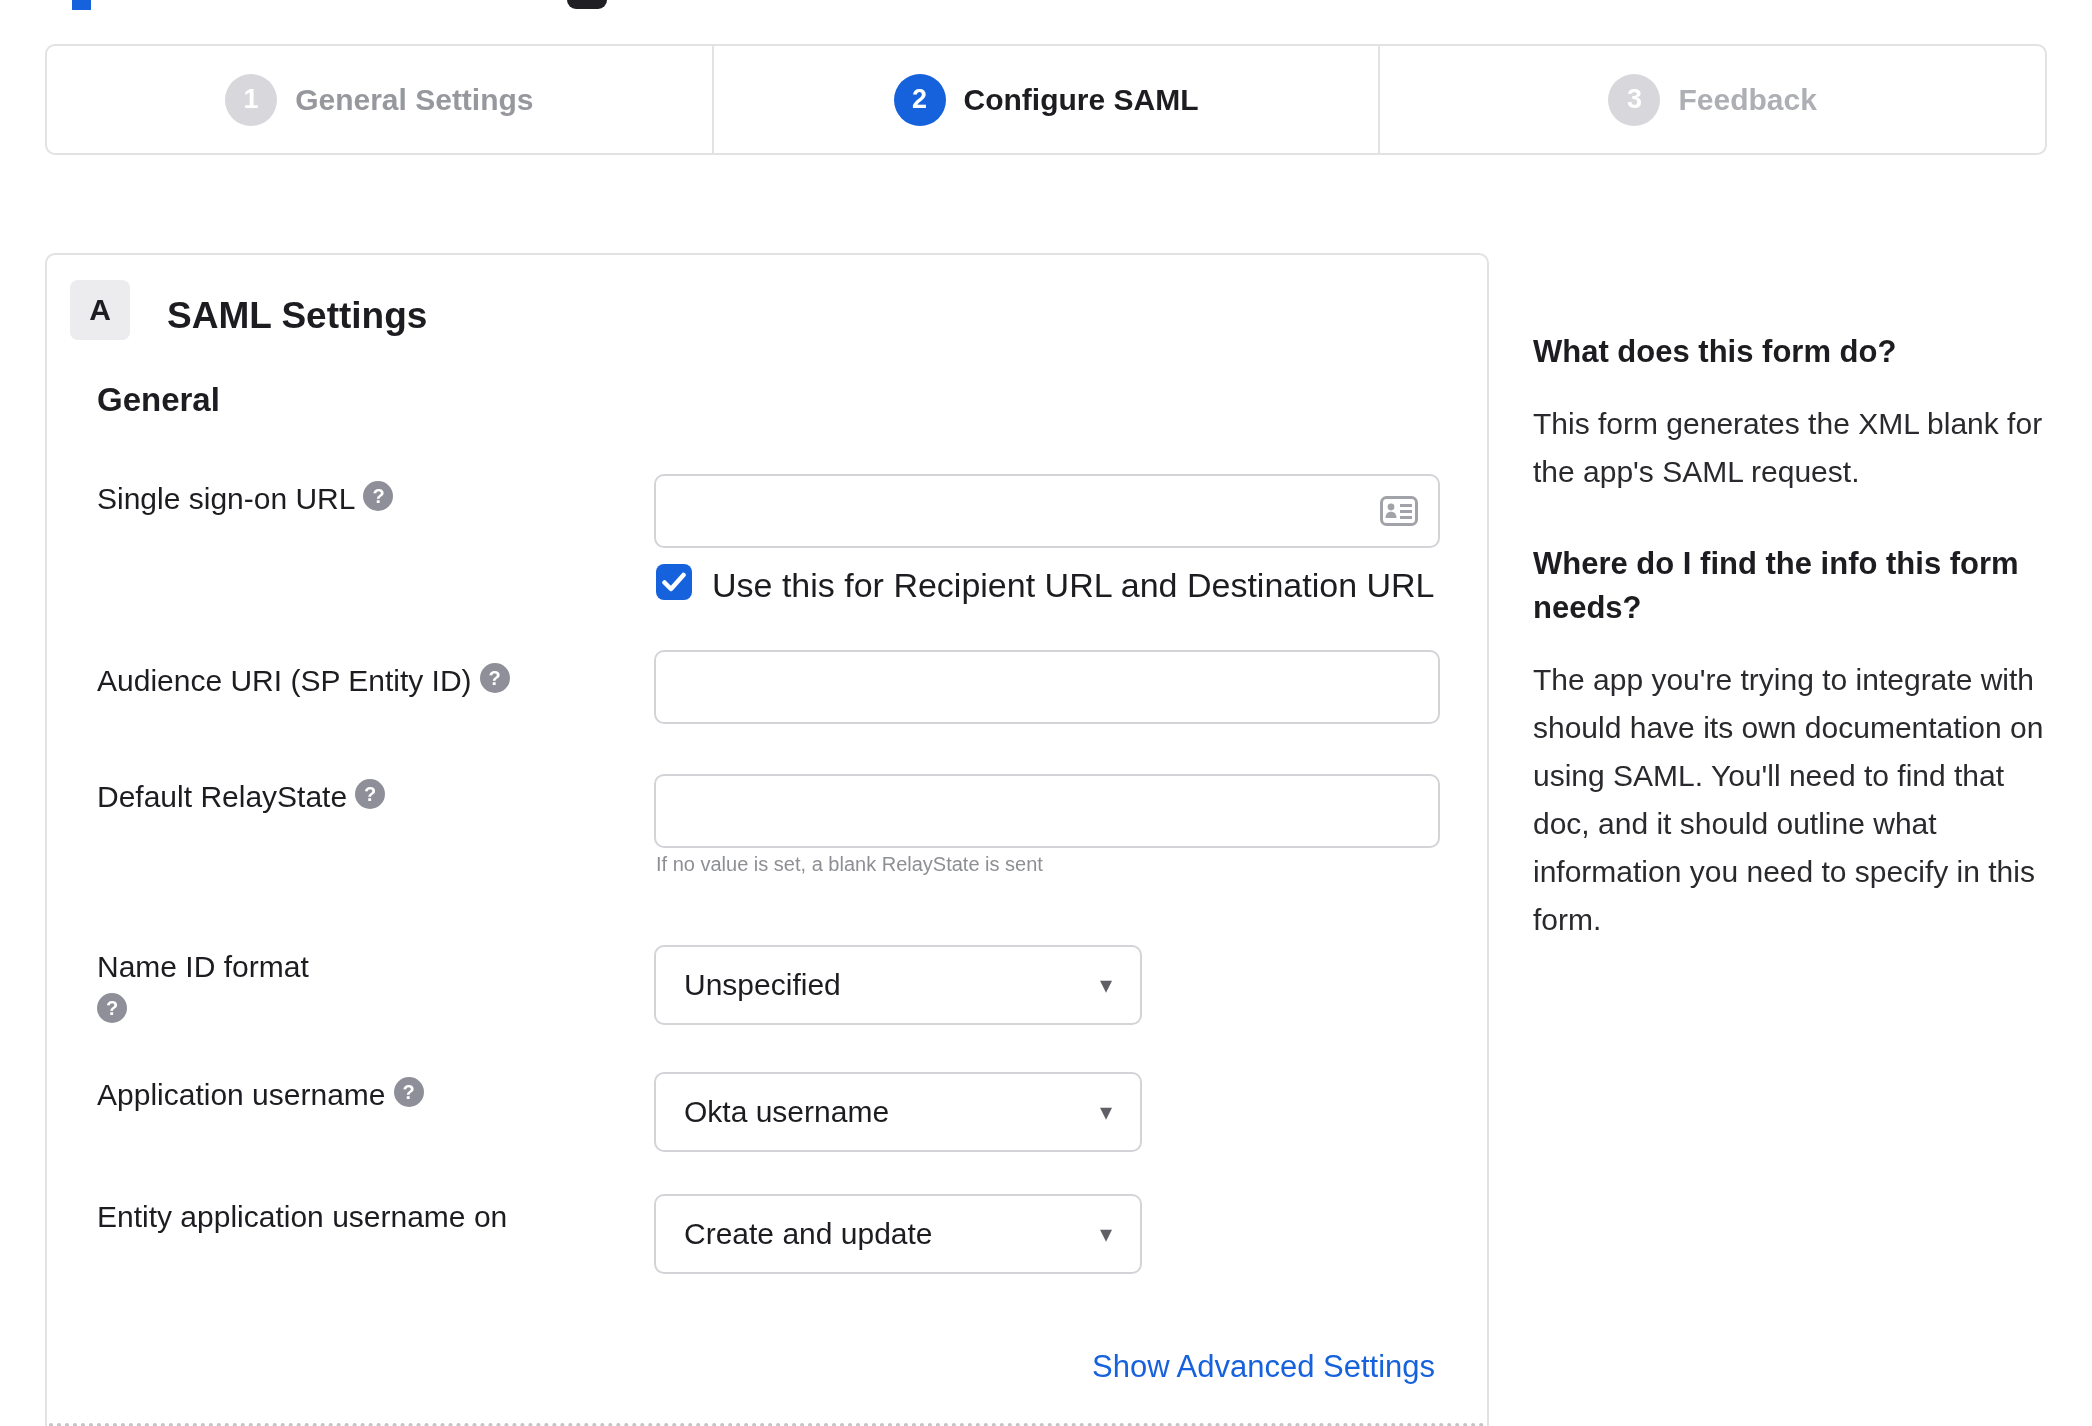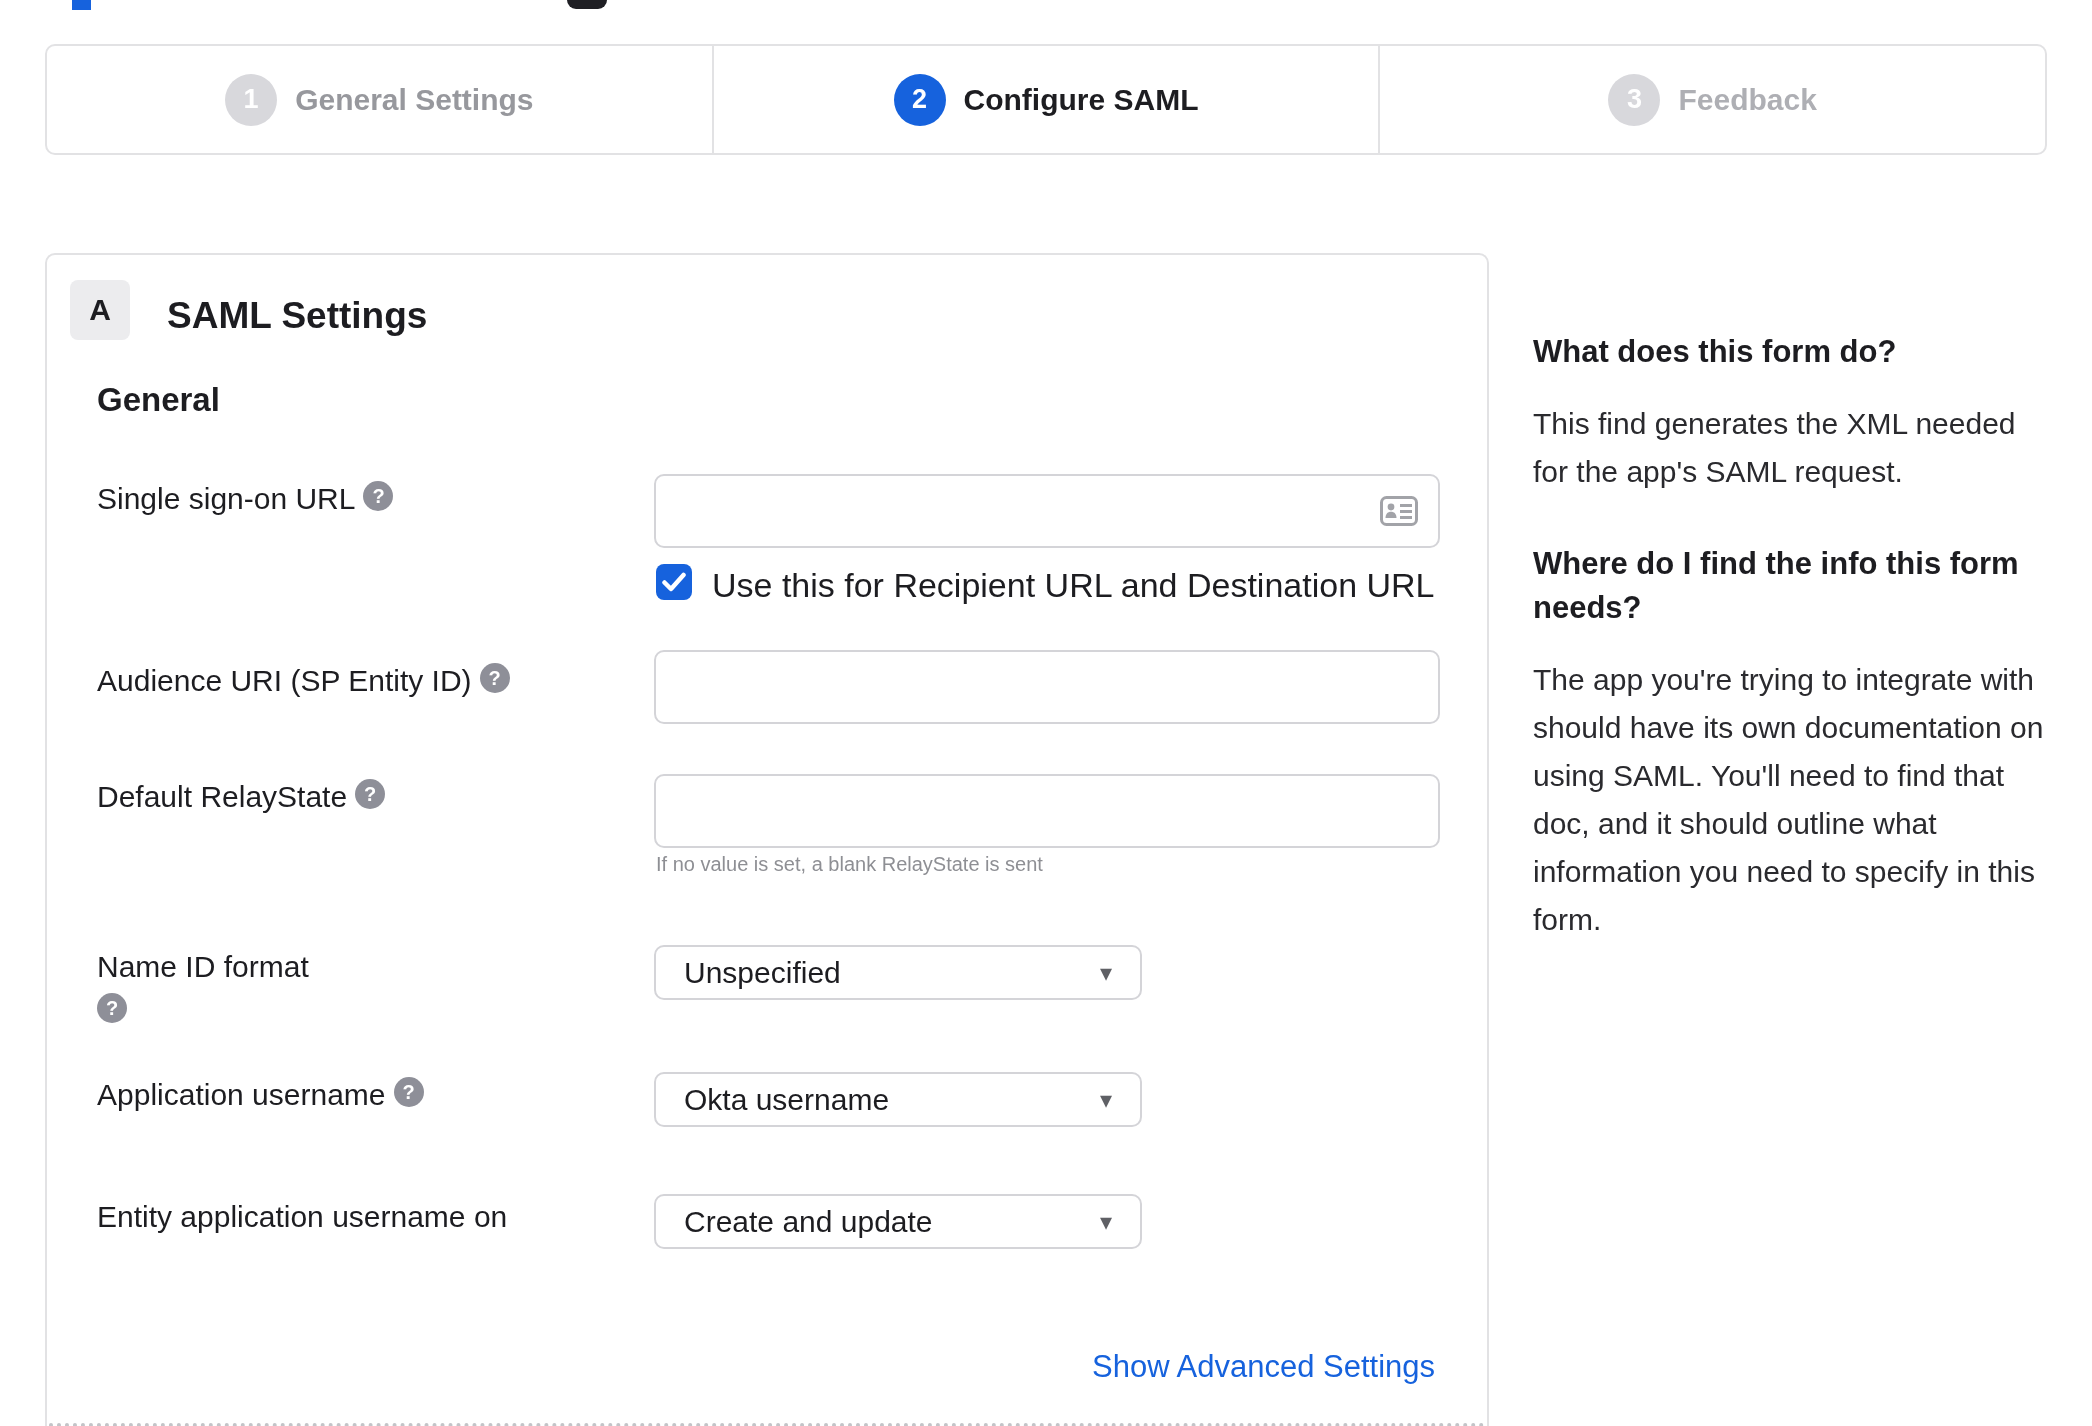--- a/index.html
+++ b/index.html
@@ -69,21 +69,21 @@
   .checkbox {
     position:absolute; left:609px; top:309px; width:36px; height:36px;
     background:#1662dd; border-radius:8px; display:flex; align-items:center;
     justify-content:center; cursor:pointer;
   }
   .checkbox-label { position:absolute; left:665px; top:311px; font-size:34px; }
 
   .hint { position:absolute; left:609px; font-size:20px; color:#8e8f94; }
 
   .select {
-    position:absolute; left:607px; width:488px; height:55px;
+    position:absolute; left:607px; width:488px; height:80px;
     border:2px solid #d4d4d8; border-radius:10px; background:#fff;
     display:flex; align-items:center; justify-content:space-between;
     padding:0 28px; font-size:30px; cursor:pointer;
   }
   .caret { color:#5f6065; font-size:24px; line-height:1; }
 
   .advanced-link {
     position:absolute; right:52px; top:1094px; color:#1662dd;
     font-size:31px; font-weight:400; text-decoration:none; cursor:pointer;
   }
@@ -186,16 +186,16 @@
     <span class="caret">▾</span>
   </div>
 
   <a class="advanced-link">Show Advanced Settings</a>
 
   <div class="section-divider"></div>
 </div>
 
 <div class="sidebar">
   <h3>What does this form do?</h3>
-  <p>This find generates the XML needed for the app's SAML request.</p>
+  <p>This form generates the XML blank for the app's SAML request.</p>
   <h3>Where do I find the info this form needs?</h3>
   <p>The app you're trying to integrate with should have its own documentation on using SAML. You'll need to find that doc, and it should outline what information you need to specify in this form.</p>
 </div>
 
 </body></html>

